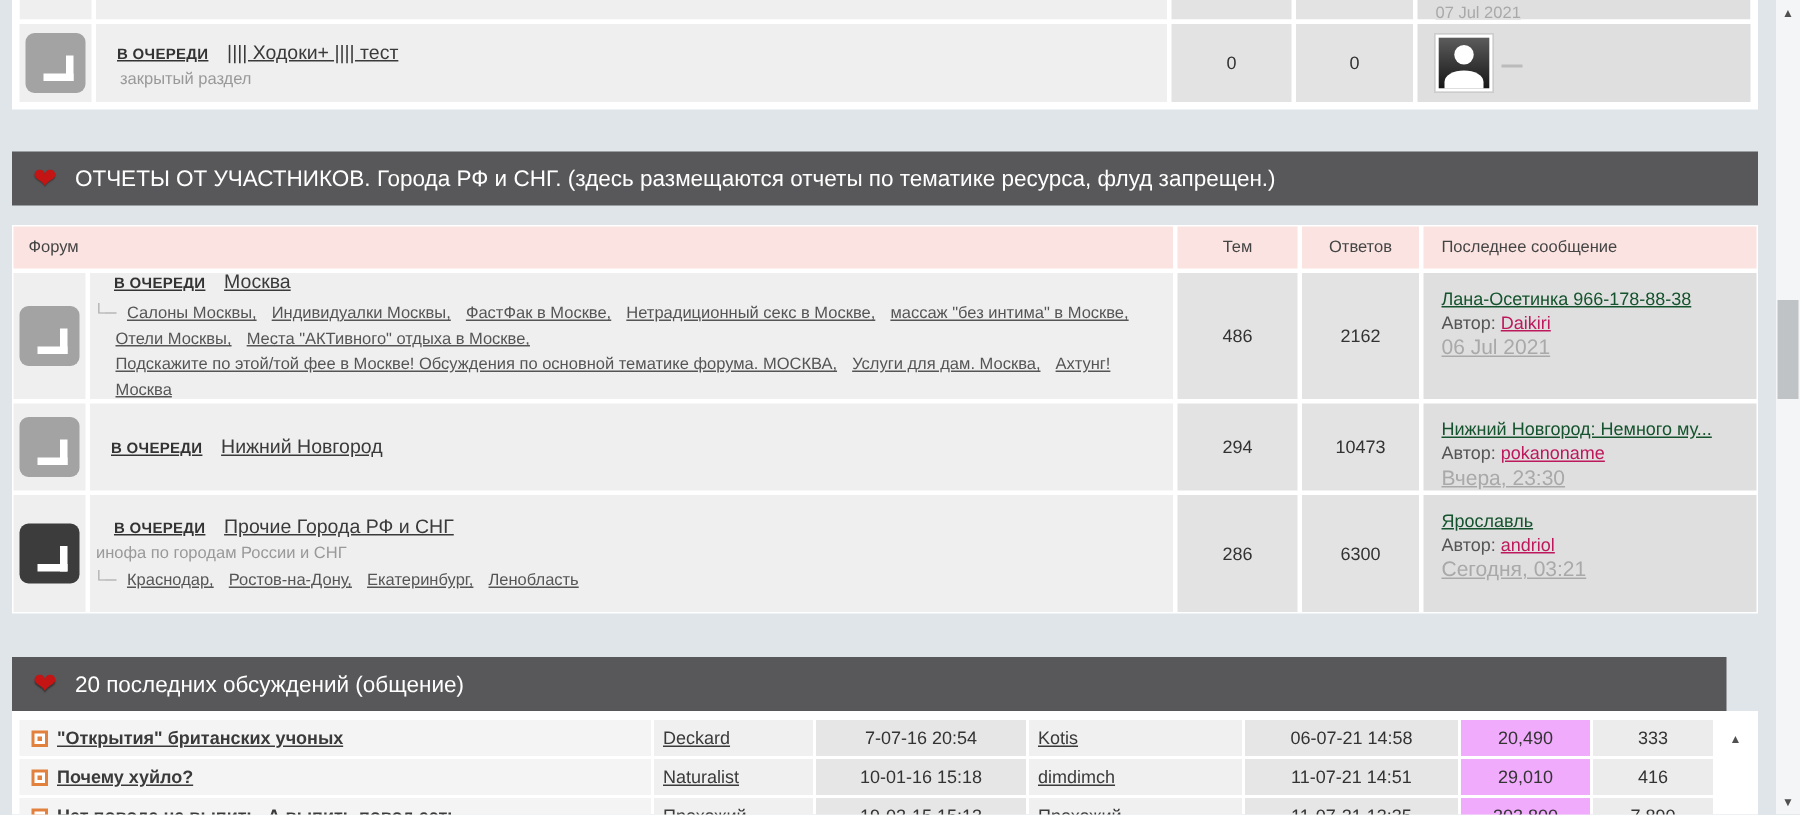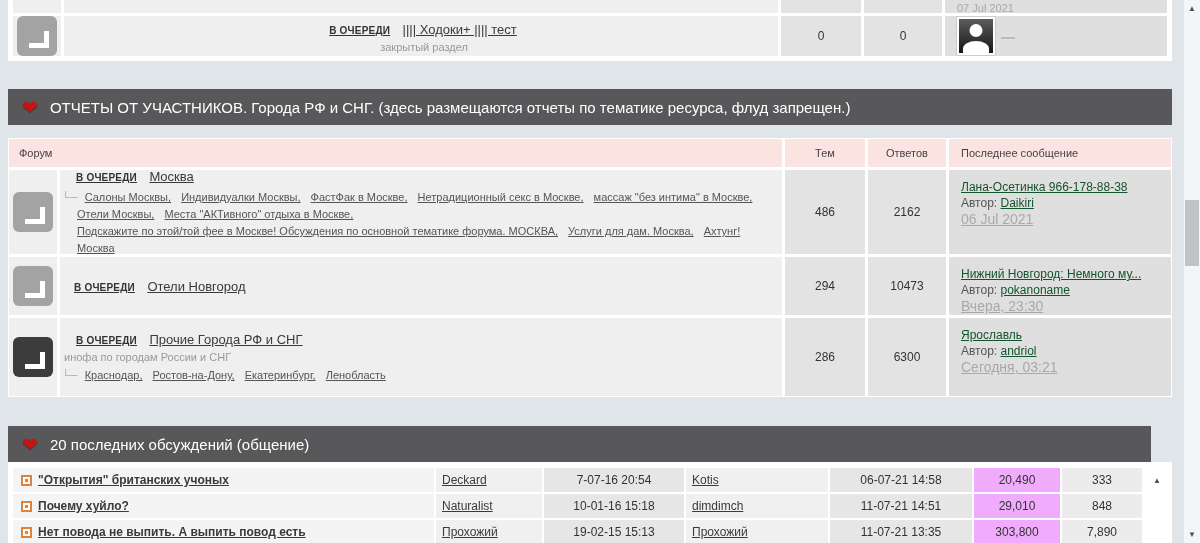--- a/index.html
+++ b/index.html
@@ -45,21 +45,21 @@
   a.forumlink { font-size:13px; color:#3a3a3a; text-decoration:underline; }
   a.forumlink.bold { font-weight:normal; }
   .descr { font-size:11px; color:#999; margin-top:3px; padding-left:2px; }
   .subblock { margin-top:4px; font-size:11px; line-height:17px; color:#888; }
   .subblock .branch { color:#aaa; margin-right:4px; font-size:11px; }
   .subblock a { color:#555; text-decoration:underline; margin-right:7px; }
   .sub-indent { padding-left:15px; }
 
   .lp-title a { color:#14532d; text-decoration:underline; }
   .lp-author { color:#555; }
-  .lp-author a { color:#14532d; text-decoration:underline; }
+  .lp-author a { color:#be185d; text-decoration:underline; }
   .lp-date a { font-size:14px; color:#a9a9a9; text-decoration:underline; }
 
   
   .section-bar { margin-top:0; background:#58585a; color:#fff; height:36px; display:flex; align-items:center; padding:0 14px; font-size:15px; gap:12px; }
   .heart { font-size:19px; color:#c41414; text-shadow:0 1px 1px rgba(0,0,0,.4); line-height:1; }
 
   
   .partial { height:13px; overflow:hidden; margin-top:0; }
   .partial .cell-last { padding:0 12px; }
   .clip-link { display:inline-block; margin-top:-7px; font-size:11px; color:#a9a9a9; text-decoration:underline; }
@@ -107,21 +107,21 @@
   <div class="panel">
     <div class="row partial">
       <div class="cell-icon bg-f"></div>
       <div class="cell-forum bg-f"></div>
       <div class="cell-t bg-n"></div>
       <div class="cell-r bg-n"></div>
       <div class="cell-last bg-l">
         <a href="#" class="clip-link">07 Jul 2021</a>
       </div>
     </div>
-    <div class="row" style="height:40px;text-align:center;">
+    <div class="row" style="height:52px;">
       <div class="cell-icon bg-f">
         <div class="forum-icon"></div>
       </div>
       <div class="cell-forum bg-f" style="padding-left:14px;">
         <div>
           <a href="#" class="queue">В ОЧЕРЕДИ</a>
           <a href="#" class="forumlink">|||| Ходоки+ |||| тест</a>
         </div>
         <div class="descr">закрытый раздел</div>
       </div>
@@ -189,21 +189,21 @@
       </div>
     </div>
 
     <div class="row" style="height:58px;">
       <div class="cell-icon bg-f">
         <div class="forum-icon"></div>
       </div>
       <div class="cell-forum bg-f" style="padding-left:14px;">
         <div>
           <a href="#" class="queue">В ОЧЕРЕДИ</a>
-          <a href="#" class="forumlink">Отели Новгород</a>
+          <a href="#" class="forumlink">Нижний Новгород</a>
         </div>
       </div>
       <div class="cell-t bg-n">294</div>
       <div class="cell-r bg-n">10473</div>
       <div class="cell-last bg-l">
         <div class="lp-title"><a href="#">Нижний Новгород: Немного му...</a></div>
         <div class="lp-author"><span>Автор:</span> <a href="#">pokanoname</a></div>
         <div class="lp-date"><a href="#">Вчера, 23:30</a></div>
       </div>
     </div>
@@ -272,21 +272,21 @@
         </div>
         <div class="dcell d-starter">
             <a href="#">Naturalist</a>
           </div>
         <div class="dcell d-sdate">10-01-16 15:18</div>
         <div class="dcell d-lposter">
             <a href="#">dimdimch</a>
           </div>
         <div class="dcell d-ldate">11-07-21 14:51</div>
         <div class="dcell d-views">29,010</div>
-        <div class="dcell d-replies">848</div>
+        <div class="dcell d-replies">416</div>
       </div>
 
       <div class="disc-row">
         <div class="dcell d-title">
           <span class="topic-icon"></span>
           <a href="#">Нет повода не выпить. А выпить повод есть</a>
         </div>
         <div class="dcell d-starter">
             <a href="#">Прохожий</a>
           </div>

